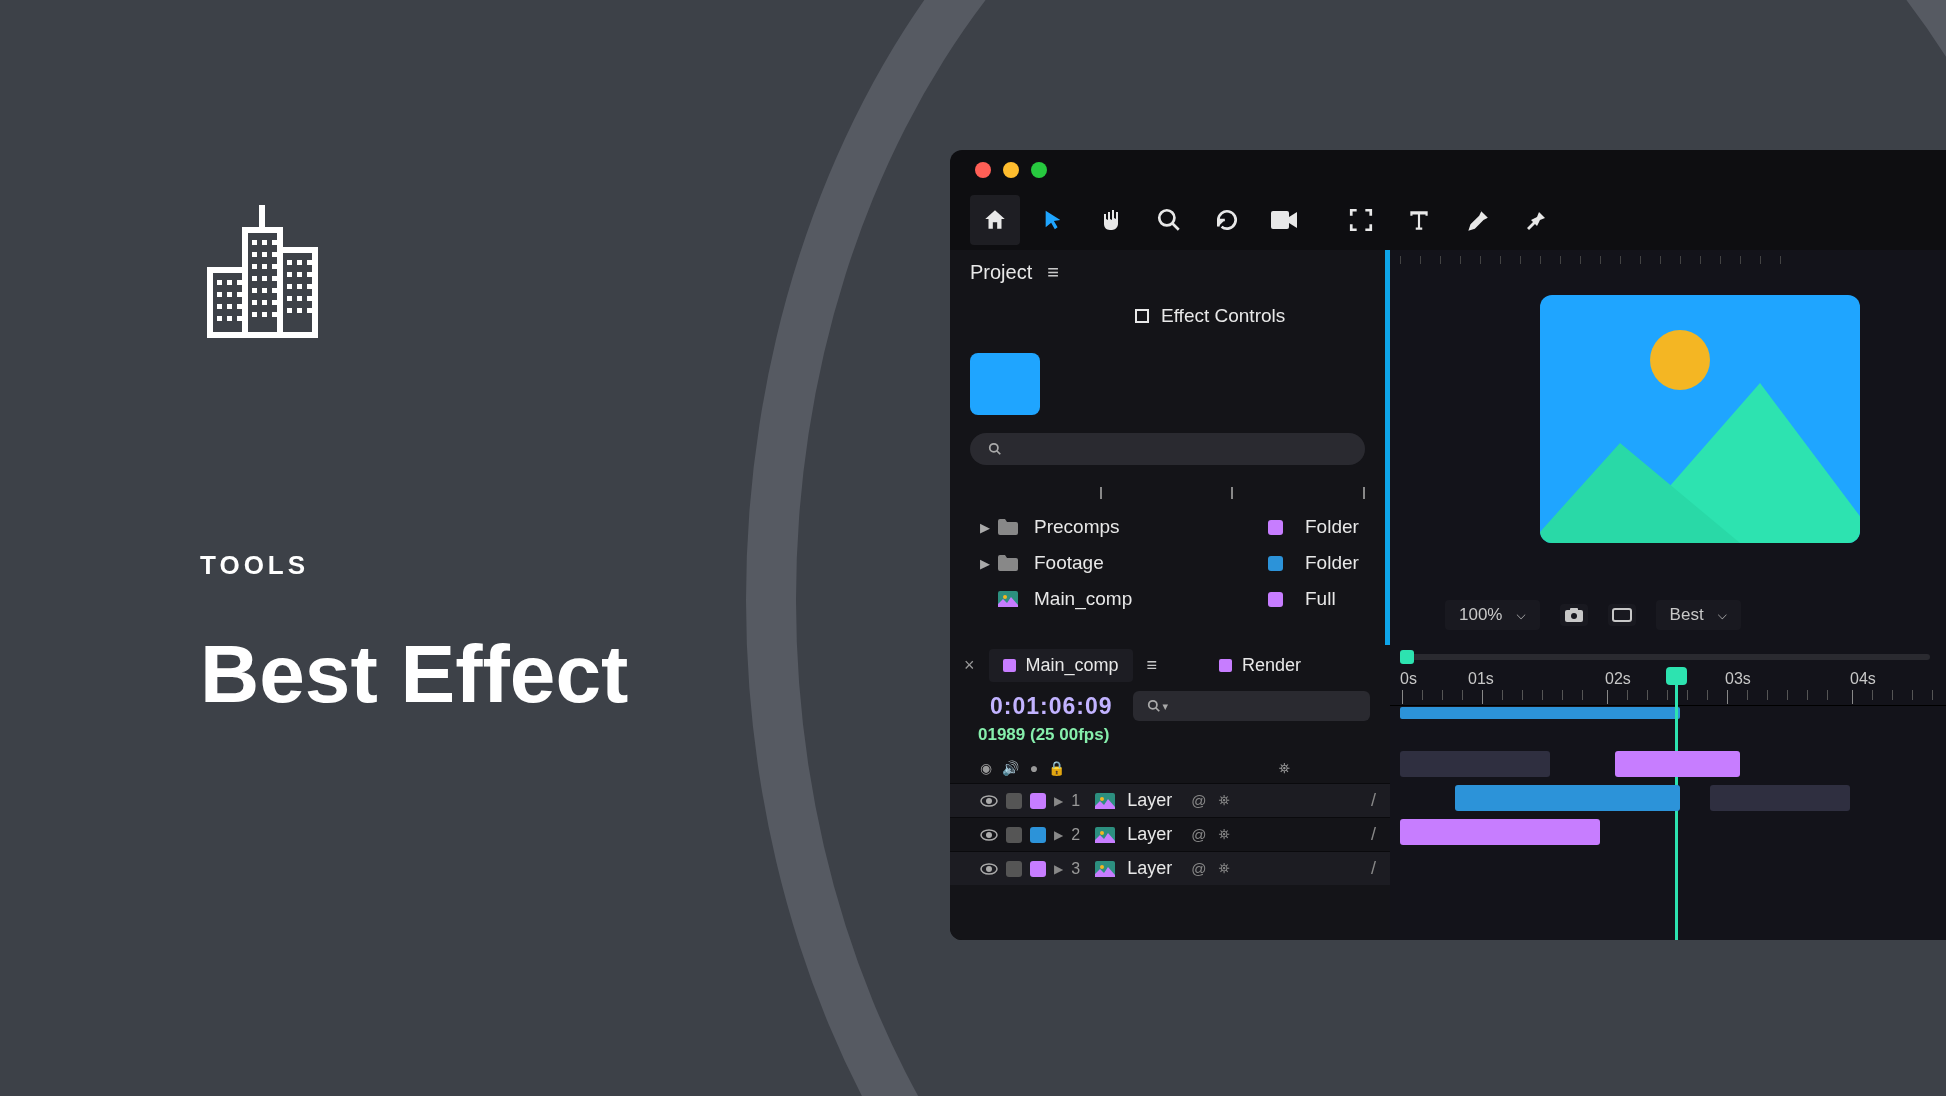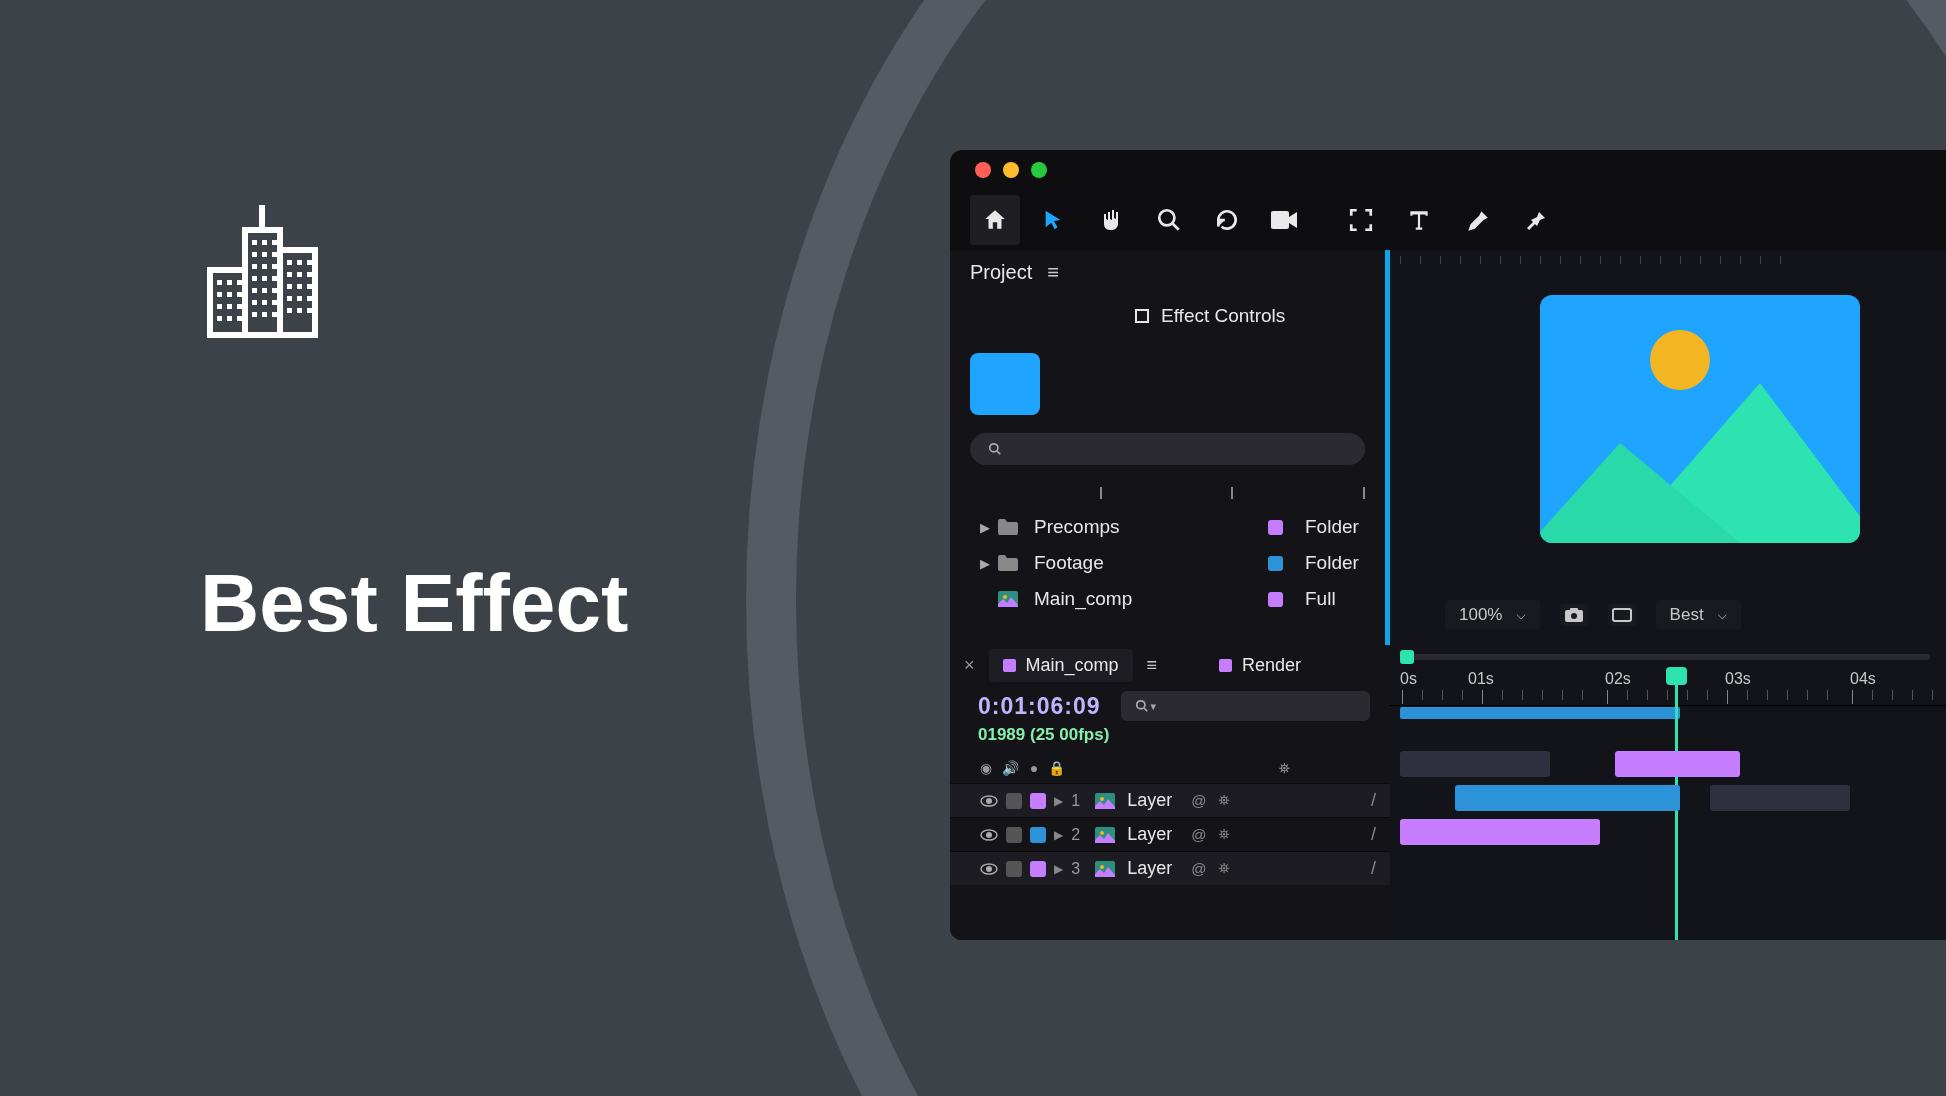--- a/index.html
+++ b/index.html
@@ -213,21 +213,21 @@
   align-items: center;
   gap: 10px;
   background: #1d1d23;
   padding: 6px 14px;
   border-radius: 4px;
 }
 .tab-seg.plain { background: transparent; }
 .tl-time-row {
   display: flex;
   align-items: center;
-  padding: 6px 20px 2px 28px;
+  padding: 6px 20px 2px 40px;
   gap: 20px;
 }
 .timecode {
   font-size: 23px;
   font-weight: 600;
   color: #c2b3ff;
   letter-spacing: 1px;
 }
 .mini-search {
   flex: 1;
@@ -400,20 +400,21 @@
           <rect x="107" y="89" width="5" height="5"></rect>
         <rect x="87" y="101" width="5" height="5"></rect>
           <rect x="97" y="101" width="5" height="5"></rect>
           <rect x="107" y="101" width="5" height="5"></rect>
         <rect x="87" y="113" width="5" height="5"></rect>
           <rect x="97" y="113" width="5" height="5"></rect>
           <rect x="107" y="113" width="5" height="5"></rect>
       </g>
     </svg>
   </div>
+  <div class="category">TOOLS</div>
   <div class="title">
     <div>Best Effect</div>
   </div>
 </div>
 
 <div class="app-window">
 
   <div class="titlebar">
     <div class="tl-dot" style="background:#ff5f56"></div>
     <div class="tl-dot" style="background:#ffbd2e"></div>

